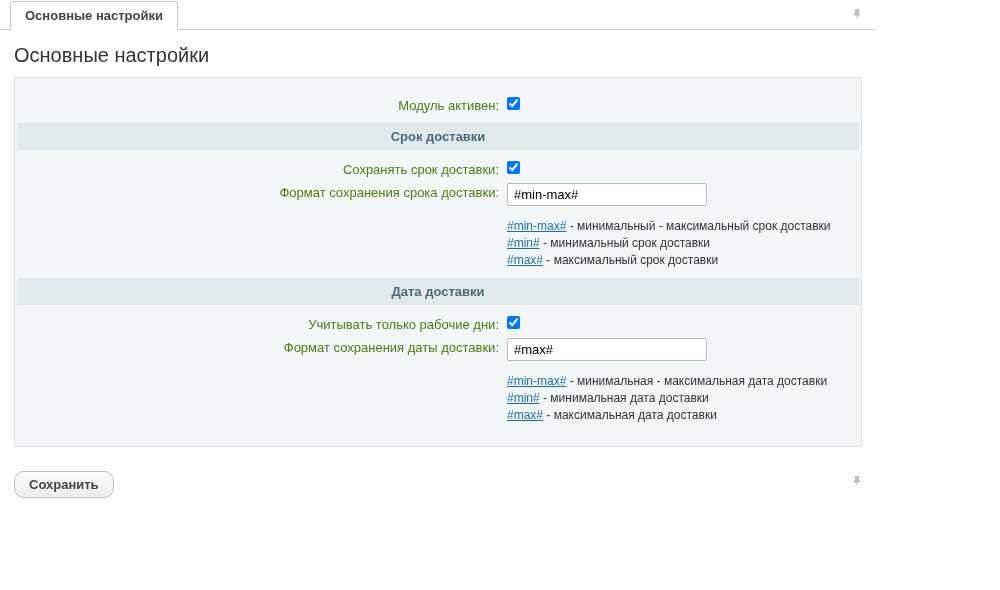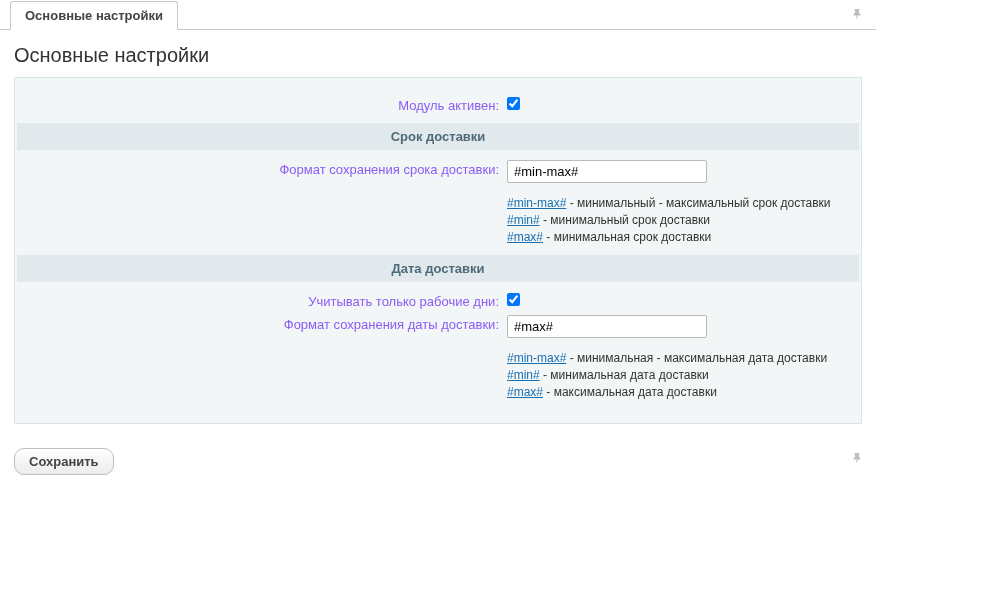--- a/index.html
+++ b/index.html
@@ -52,21 +52,21 @@
     padding: 12px 2px 16px 2px;
   }
   .row {
     display: flex;
     align-items: flex-start;
     margin: 6px 0;
   }
   .row .label {
     width: 488px;
     text-align: right;
-    color: #8b5cf6;
+    color: #4d7c0f;
     padding: 2px 6px 0 0;
   }
   .row .field {
     flex: 1;
     padding-left: 2px;
   }
   .section-header {
     background: #e2e9ec;
     text-align: center;
     font-weight: bold;
@@ -137,29 +137,35 @@
 
       <div class="row">
         <div class="label">Модуль активен:</div>
         <div class="field">
           <span class="checkbox-wrap"><input type="checkbox" checked="" style=""></span>
         </div>
       </div>
 
       <div class="section-header">Срок доставки</div>
 
+      <div class="row">
+        <div class="label">Сохранять срок доставки:</div>
+        <div class="field">
+          <span class="checkbox-wrap"><input type="checkbox" checked="" style=""></span>
+        </div>
+      </div>
 
       <div class="row">
         <div class="label">Формат сохранения срока доставки:</div>
         <div class="field">
           <input type="text" class="txt" value="#min-max#" style="">
           <div class="help-line">
             <a href="#">#min-max#</a><span> - минимальный - максимальный срок доставки</span><br>
             <a href="#">#min#</a><span> - минимальный срок доставки</span><br>
-            <a href="#">#max#</a><span> - минимальная срок доставки</span>
+            <a href="#">#max#</a><span> - максимальный срок доставки</span>
           </div>
         </div>
       </div>
 
       <div class="section-header">Дата доставки</div>
 
 
       <div class="row">
         <div class="label">Учитывать только рабочие дни:</div>
         <div class="field">

